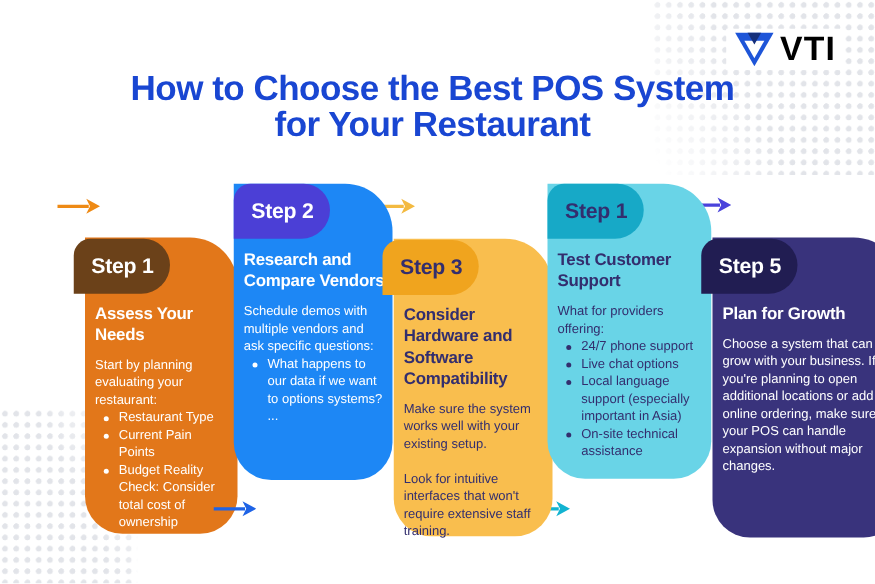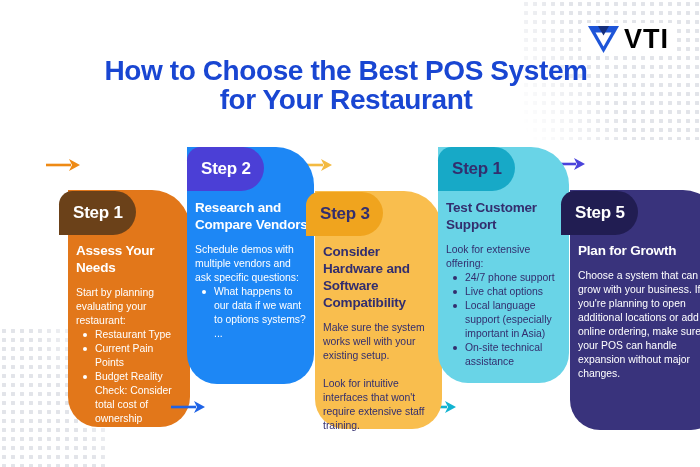--- a/index.html
+++ b/index.html
@@ -151,21 +151,21 @@
         <p class="para">Look for intuitive interfaces that won't require extensive staff training.</p>
       </div>
     </div>
   </div>
 
   <div class="card card4" style="--card: #69D4E7; --pill: #17A9C7; --ink: #332E6E; --pill-ink: #332E6E;">
     <div class="pill">Step 1</div>
     <div class="content">
       <div class="card-title">Test Customer Support</div>
       <div class="card-text">
-        <div>Look for extensive offering:</div>
+        <div>What for providers offering:</div>
         <ul>
           <li>24/7 phone support</li>
           <li>Live chat options</li>
           <li>Local language support (especially important in Asia)</li>
           <li>On-site technical assistance</li>
         </ul>
       </div>
     </div>
   </div>
 

